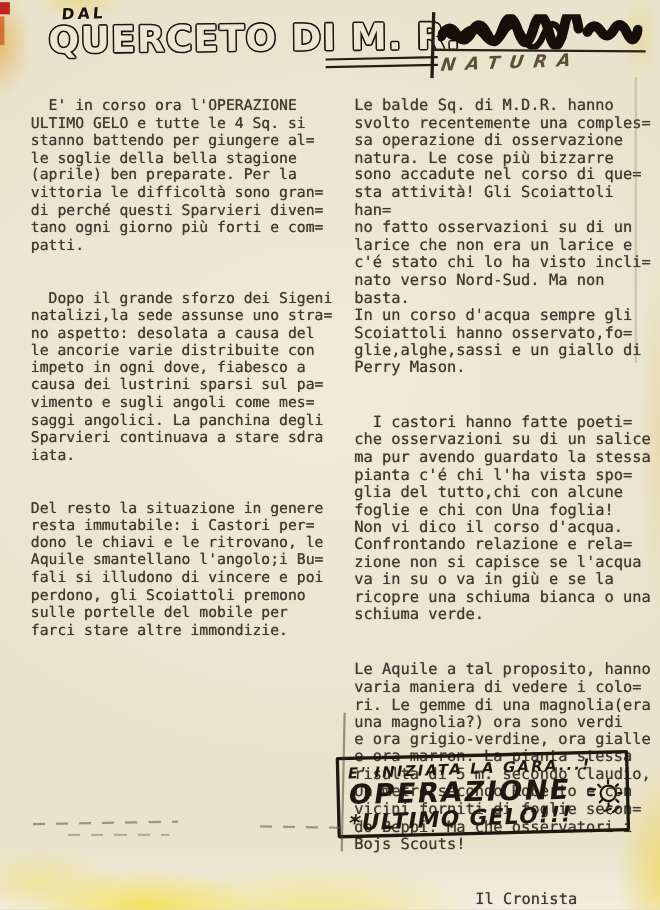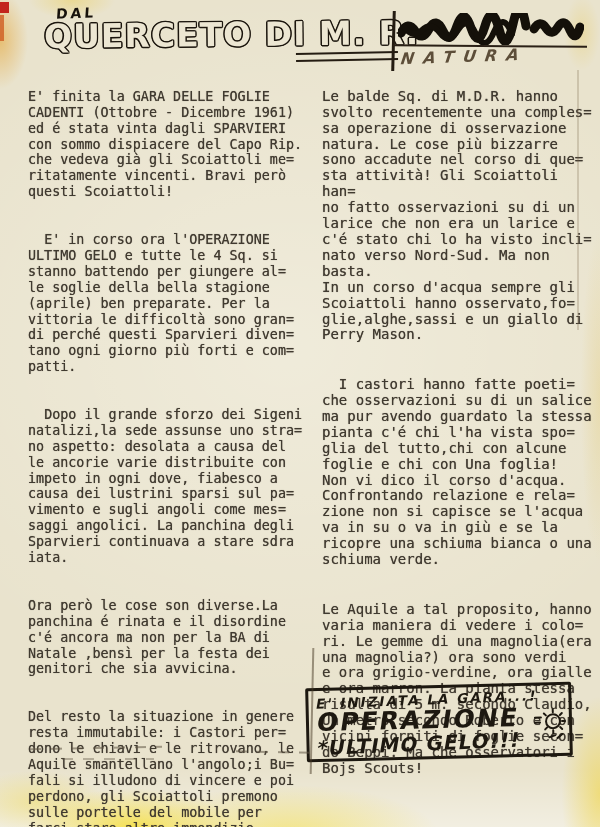--- a/index.html
+++ b/index.html
@@ -95,51 +95,39 @@
   <svg class="scribble" viewBox="0 0 186 32">
     <path d="M3,20 q7,-13 14,-2 t14,-2 t14,2 t14,-5 t14,2 t14,-2 t14,3 t14,-5 t13,2" fill="none" stroke="#141009" stroke-width="9" stroke-linecap="round"></path>
     <path d="M6,14 q9,12 18,3 t18,3 t18,-3 t18,4 t18,-2 t18,2" fill="none" stroke="#141009" stroke-width="6" stroke-linecap="round"></path>
     <path d="M136,16 q6,-10 12,-1 t12,-1 t12,3 t10,-3" fill="none" stroke="#141009" stroke-width="9" stroke-linecap="round"></path>
   </svg>
 
   <div class="header-rule"></div>
   <div class="rubric">NATURA</div>
 
   <div class="typewriter col-left">
-    <p>E' finita la GARA DELLE FOGLIE
-CADENTI (Ottobre - Dicembre 1961)
-ed é stata vinta dagli SPARVIERI
-con sommo dispiacere del Capo Rip.
-che vedeva già gli Scoiattoli me=
-ritatamente vincenti. Bravi però
-questi Scoiattoli!</p>
     <p>  E' in corso ora l'OPERAZIONE
 ULTIMO GELO e tutte le 4 Sq. si
 stanno battendo per giungere al=
 le soglie della bella stagione
 (aprile) ben preparate. Per la
 vittoria le difficoltà sono gran=
 di perché questi Sparvieri diven=
 tano ogni giorno più forti e com=
 patti.</p>
     <p>  Dopo il grande sforzo dei Sigeni
 natalizi,la sede assunse uno stra=
 no aspetto: desolata a causa del
 le ancorie varie distribuite con
 impeto in ogni dove, fiabesco a
 causa dei lustrini sparsi sul pa=
 vimento e sugli angoli come mes=
 saggi angolici. La panchina degli
 Sparvieri continuava a stare sdra
 iata.</p>
-    <p>Ora però le cose son diverse.La
-panchina é rinata e il disordine
-c'é ancora ma non per la BA di
-Natale ,bensì per la festa dei
-genitori che sia avvicina.</p>
     <p>Del resto la situazione in genere
 resta immutabile: i Castori per=
 dono le chiavi e le ritrovano, le
 Aquile smantellano l'angolo;i Bu=
 fali si illudono di vincere e poi
 perdono, gli Scoiattoli premono
 sulle portelle del mobile per
 farci stare altre immondizie.</p>
     
     
@@ -176,20 +164,21 @@
 varia maniera di vedere i colo=
 ri. Le gemme di una magnolia(era
 una magnolia?) ora sono verdi
 e ora grigio-verdine, ora gialle
 e ora marron. La pianta stessa
 risulta di 5 m. secondo Claudio,
 Un metro secondo Roberto e con
 vicini forniti di foglie secon=
 do Beppi. Ma che osservatori i
 Bojs Scouts!</p>
+    <p class="sig-right">Il Cronista</p>
   </div>
 
   <div class="announce">
     <div class="l1">E' INIZIATA LA GARA...!</div>
     <div class="l2">OPERAZIONE</div>
     <div class="l3">*ULTIMO GELO!!!</div>
     <svg class="sun" width="34" height="36" viewBox="0 0 34 36">
       <circle cx="20" cy="16" r="7" fill="none" stroke="#1d1810" stroke-width="2"></circle>
       <g stroke="#1d1810" stroke-width="2" stroke-linecap="round">
         <line x1="20" y1="4" x2="20" y2="7"></line>

